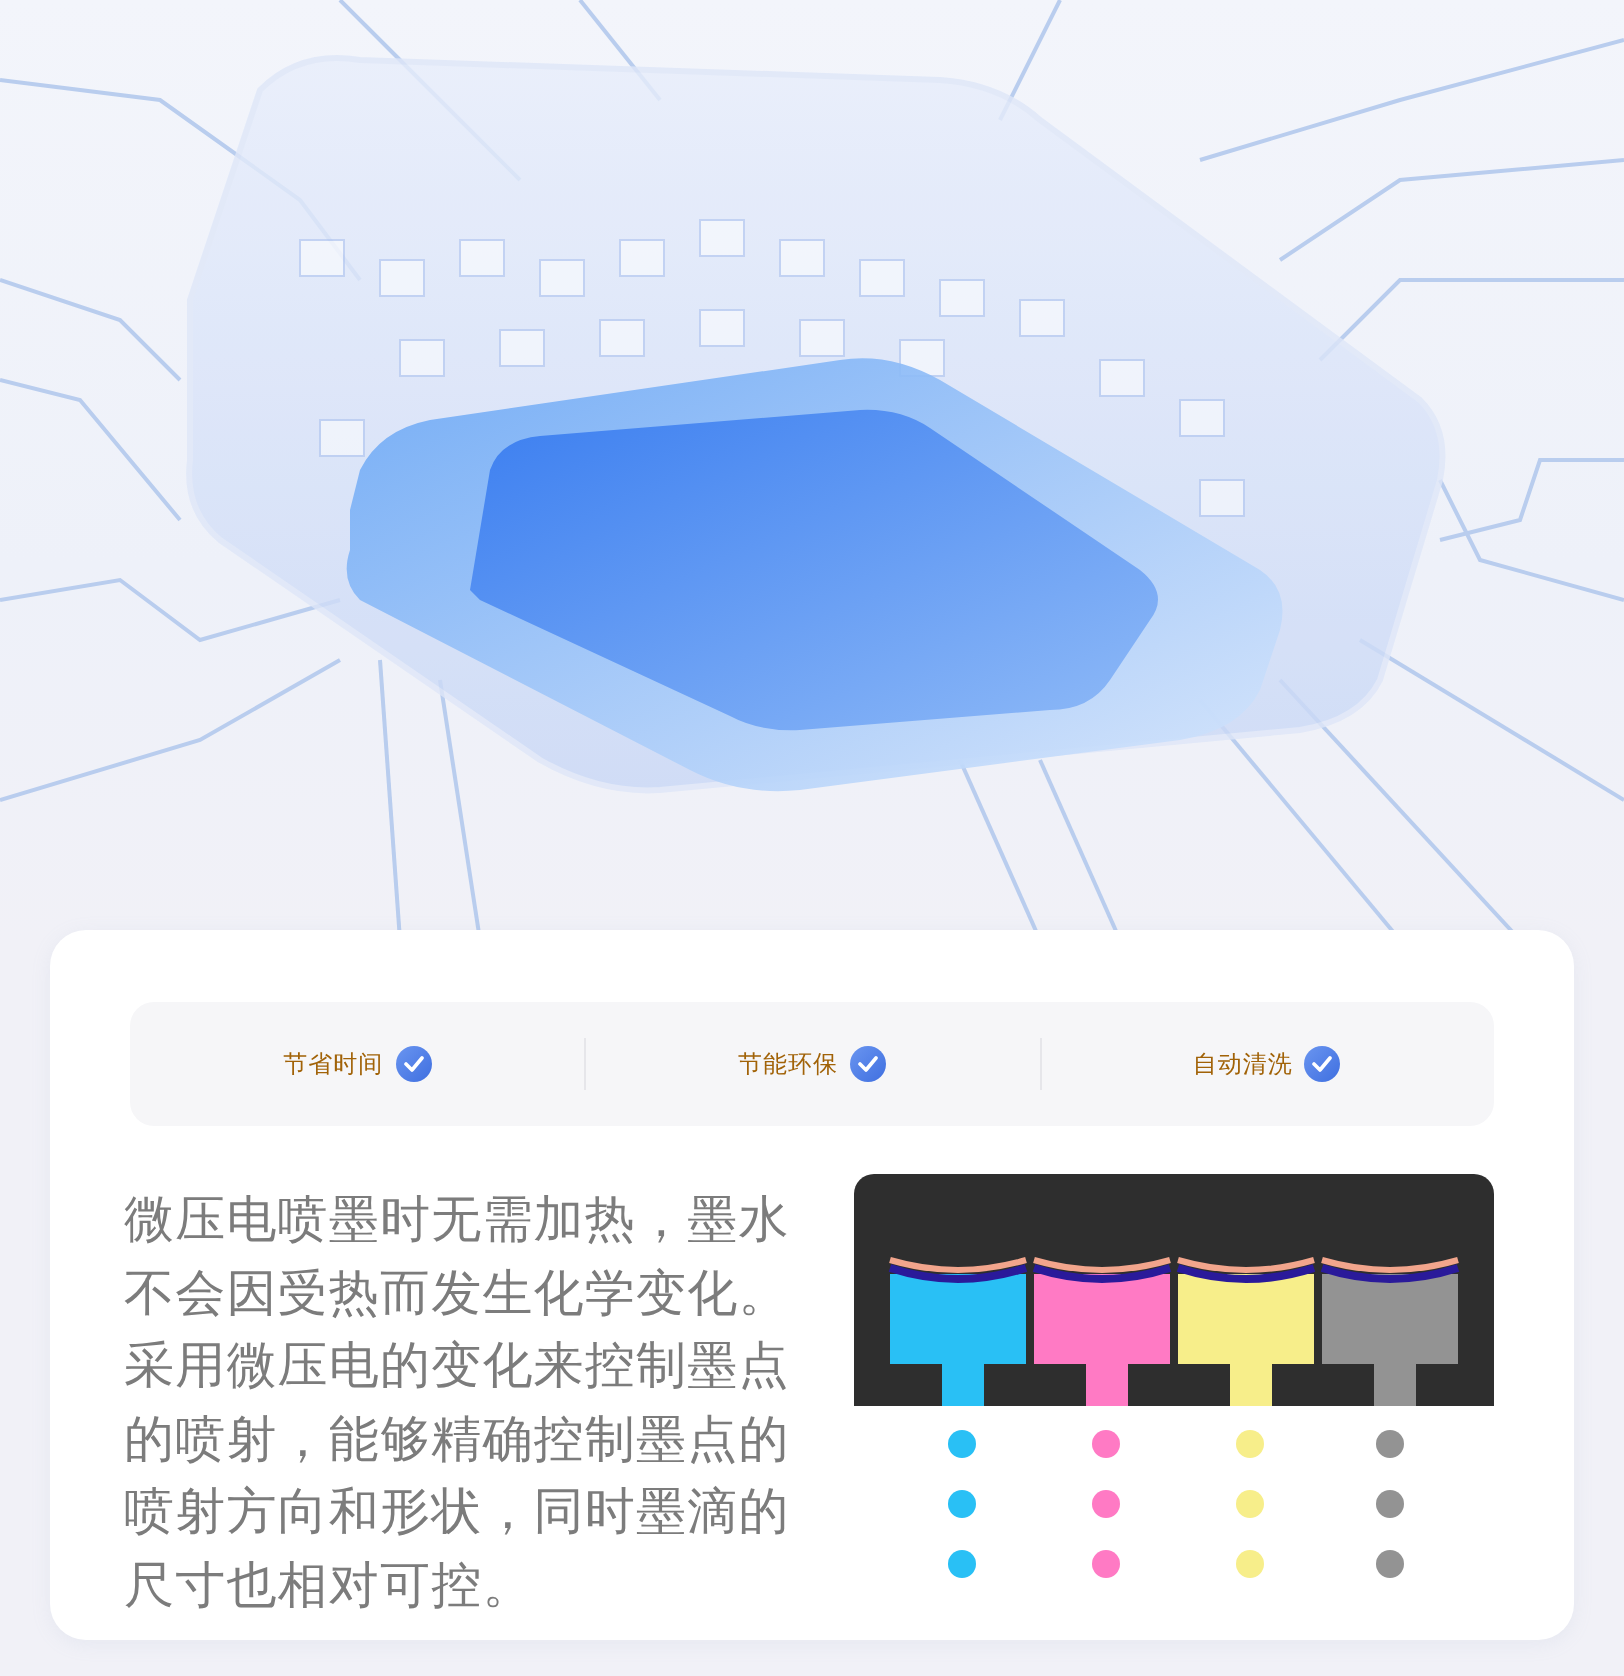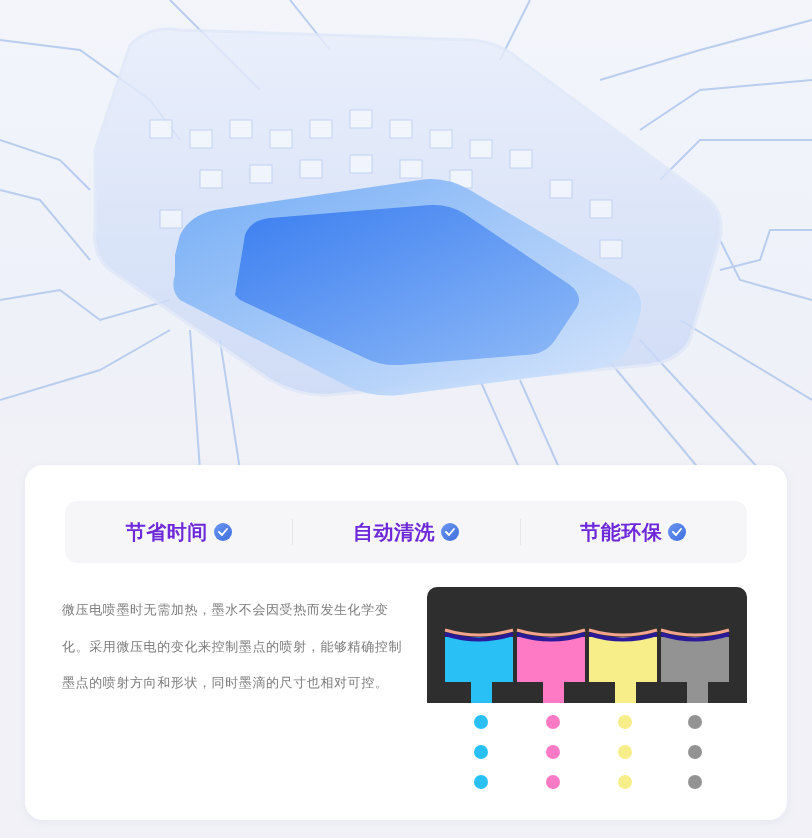--- a/index.html
+++ b/index.html
@@ -26,29 +26,29 @@
     display: flex; align-items: center;
   }
   .feature {
     flex: 1; display: flex; align-items: center; justify-content: center;
     gap: 6px; position: relative; height: 100%;
   }
   .feature + .feature::before {
     content: ""; position: absolute; left: 0; top: 18px; height: 26px; width: 1px;
     background: #e6e6ea;
   }
-  .feature-label { font-size: 20px; font-weight: bold; color: #6d28d9; letter-spacing: 0.5px; }
+  .feature-label { font-size: 12px; font-weight: normal; color: #a16207; letter-spacing: 0.5px; }
   .check {
     width: 18px; height: 18px; border-radius: 50%;
     background: linear-gradient(135deg, #6a95f0, #3f6fe0);
     display: inline-flex; align-items: center; justify-content: center;
   }
   .desc {
     position: absolute; left: 37px; top: 127px; width: 345px;
-    font-size: 13px; line-height: 36.5px; color: #7c7c7c; letter-spacing: 0.6px;
+    font-size: 25px; line-height: 36.5px; color: #7c7c7c; letter-spacing: 0.6px;
   }
   .ink-panel {
     position: absolute; left: 402px; top: 122px; width: 320px; height: 116px;
     background: #2e2e2e; border-radius: 10px 10px 0 0;
   }
   .dots { position: absolute; left: 402px; top: 240px; width: 320px; height: 90px; }
 </style>
 </head>
 <body>
 
@@ -127,35 +127,35 @@
   <div class="features">
     <div class="feature">
       <span class="feature-label">节省时间</span>
       <span class="check">
         <svg width="10" height="8" viewBox="0 0 10 8">
             <path d="M1 4 L4 7 L9 1" fill="none" stroke="#fff" stroke-width="1.8" stroke-linecap="round" stroke-linejoin="round"></path>
           </svg>
       </span>
     </div>
     <div class="feature">
+      <span class="feature-label">节能环保</span>
+      <span class="check">
+        <svg width="10" height="8" viewBox="0 0 10 8">
+            <path d="M1 4 L4 7 L9 1" fill="none" stroke="#fff" stroke-width="1.8" stroke-linecap="round" stroke-linejoin="round"></path>
+          </svg>
+      </span>
+    </div>
+    <div class="feature">
       <span class="feature-label">自动清洗</span>
       <span class="check">
         <svg width="10" height="8" viewBox="0 0 10 8">
             <path d="M1 4 L4 7 L9 1" fill="none" stroke="#fff" stroke-width="1.8" stroke-linecap="round" stroke-linejoin="round"></path>
           </svg>
       </span>
     </div>
-    <div class="feature">
-      <span class="feature-label">节能环保</span>
-      <span class="check">
-        <svg width="10" height="8" viewBox="0 0 10 8">
-            <path d="M1 4 L4 7 L9 1" fill="none" stroke="#fff" stroke-width="1.8" stroke-linecap="round" stroke-linejoin="round"></path>
-          </svg>
-      </span>
-    </div>
   </div>
 
   <p class="desc">微压电喷墨时无需加热，墨水不会因受热而发生化学变化。采用微压电的变化来控制墨点的喷射，能够精确控制墨点的喷射方向和形状，同时墨滴的尺寸也相对可控。</p>
 
   <div class="ink-panel">
     <svg width="320" height="116" viewBox="0 0 320 116">
 
       <g>
         <path d="M18 50 L86 50 L86 95 L65 95 L65 116 L44 116 L44 95 L18 95 Z" fill="#29c0f5"></path>
         <path d="M18 47 Q52 58 86 47" fill="none" stroke="#2a1a9a" stroke-width="4"></path>

